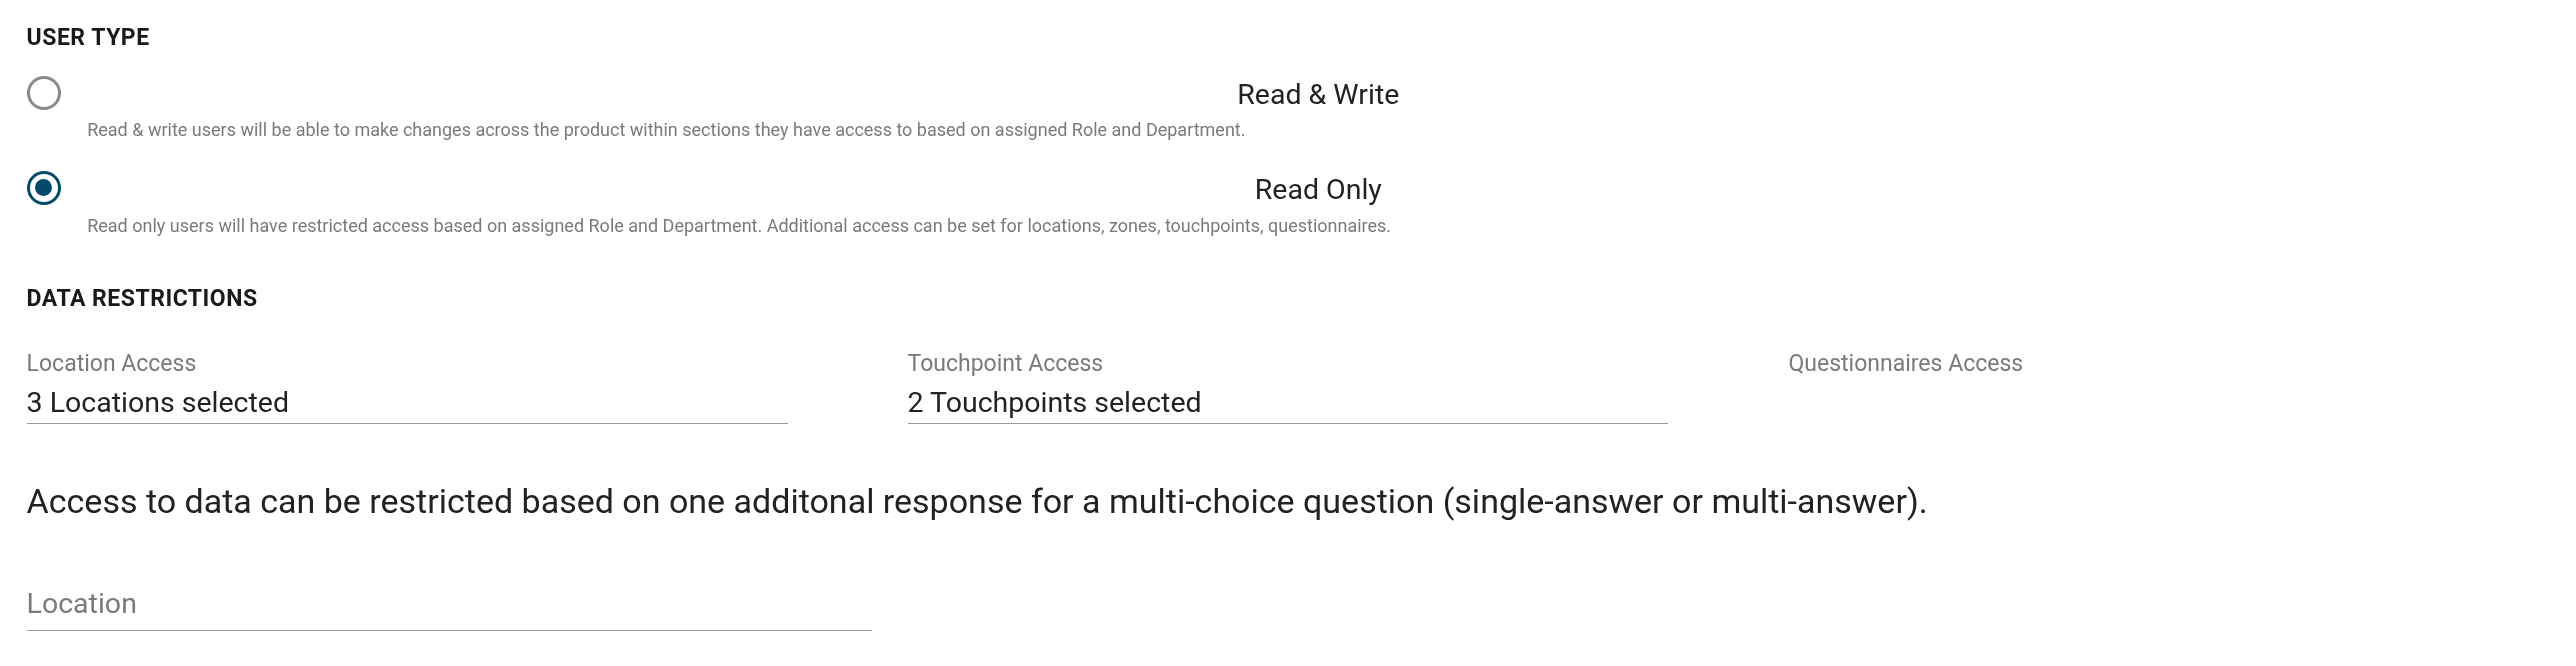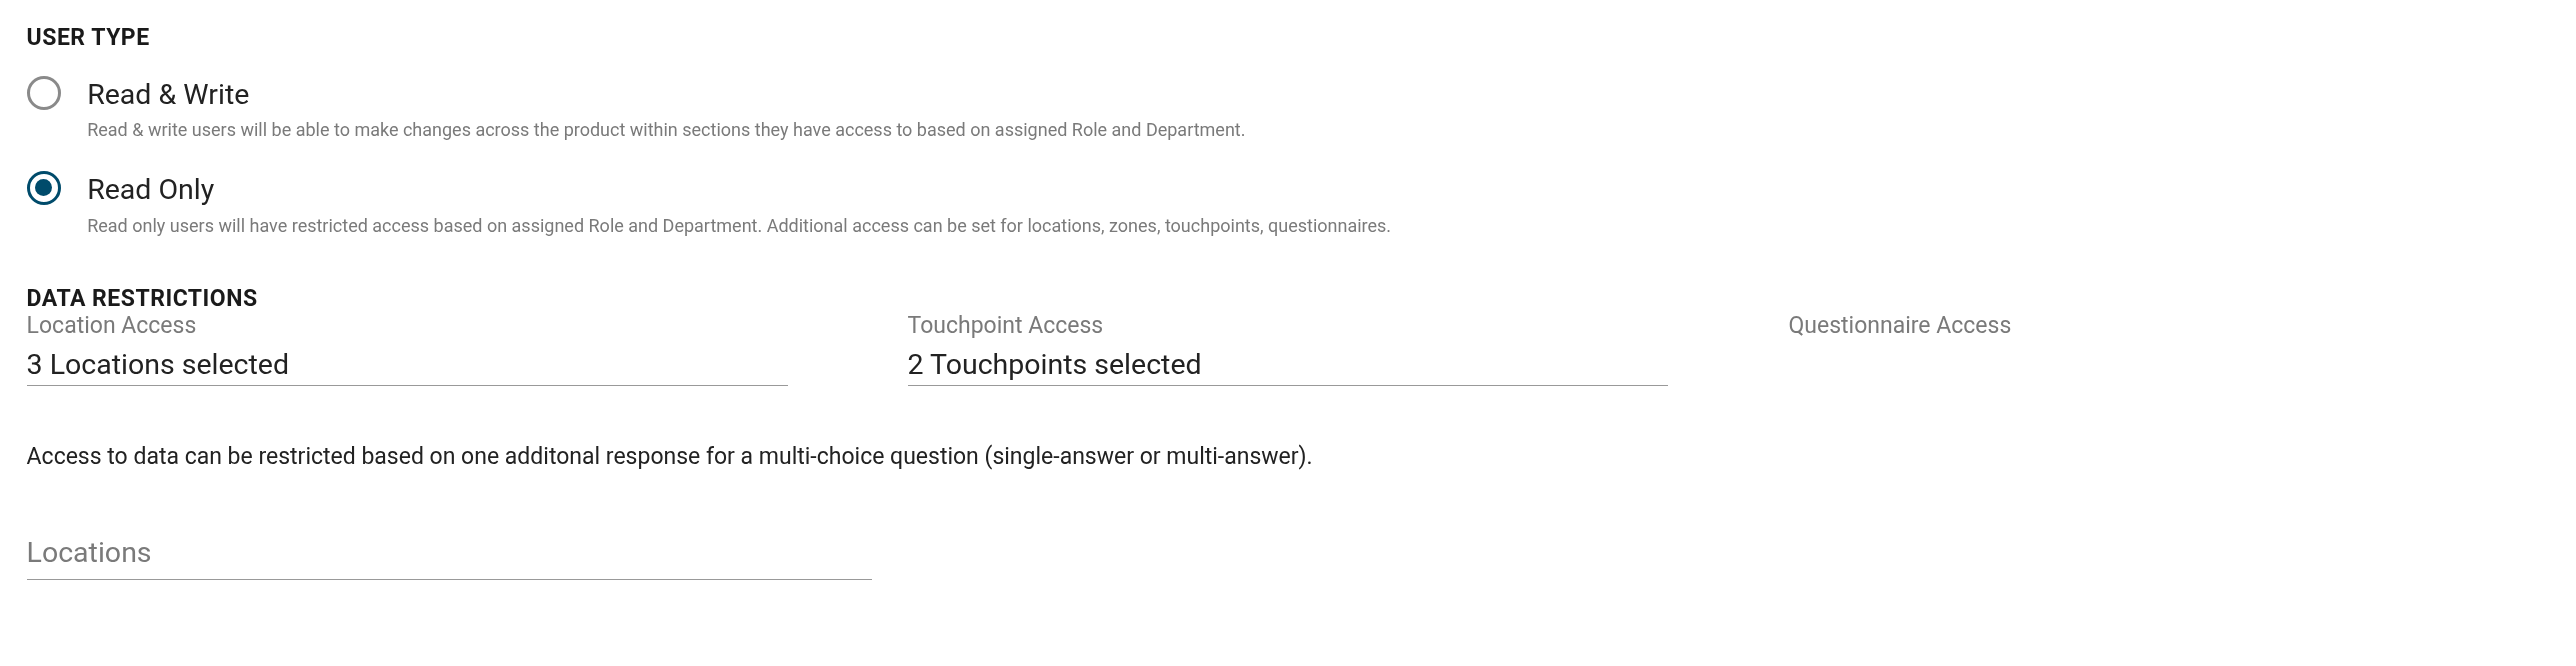--- a/index.html
+++ b/index.html
@@ -58,31 +58,33 @@
     }
     .radio-content {
       flex: 1;
     }
     .radio-label {
       font-size: 28.5px;
       font-weight: 400;
       color: #222;
       line-height: 1.2;
       margin-bottom: 5.7px;
+      text-align: center;
     }
     .radio-description {
       font-size: 18px;
       color: #7a7a7a;
       line-height: 1.4;
     }
     .restrictions-heading {
       font-size: 23px;
       font-weight: 700;
       letter-spacing: 0.5px;
       color: #1a1a1a;
+      margin-bottom: 38px;
       text-transform: uppercase;
     }
     .fields-row {
       display: flex;
       gap: 120px;
       margin-bottom: 57px;
     }
     .field {
       width: 845px;
     }
@@ -91,21 +93,21 @@
       color: #7a7a7a;
       margin-bottom: 9.5px;
     }
     .field-value {
       font-size: 28.5px;
       color: #222;
       padding-bottom: 4px;
       border-bottom: 1.9px solid #999;
     }
     .info-text {
-      font-size: 23px;
+      font-size: 34px;
       color: #222;
       margin-bottom: 66px;
     }
     .question-field {
       width: 845px;
     }
     .question-input {
       font-size: 28.5px;
       color: #7a7a7a;
       padding-bottom: 9.5px;
@@ -145,23 +147,23 @@
       <div class="field-label">Location Access</div>
       <div class="field-value">3 Locations selected</div>
     </div>
 
     <div class="field">
       <div class="field-label">Touchpoint Access</div>
       <div class="field-value">2 Touchpoints selected</div>
     </div>
 
     <div class="field">
-      <div class="field-label">Questionnaire Access</div>
+      <div class="field-label">Questionnaires Access</div>
     </div>
   </div>
 
   <div class="info-text">Access to data can be restricted based on one additonal response for a multi-choice question (single-answer or multi-answer).</div>
 
   <div class="question-field">
-    <div class="question-input">Locations</div>
+    <div class="question-input">Location</div>
   </div>
 </div>
 
 
 </body></html>

